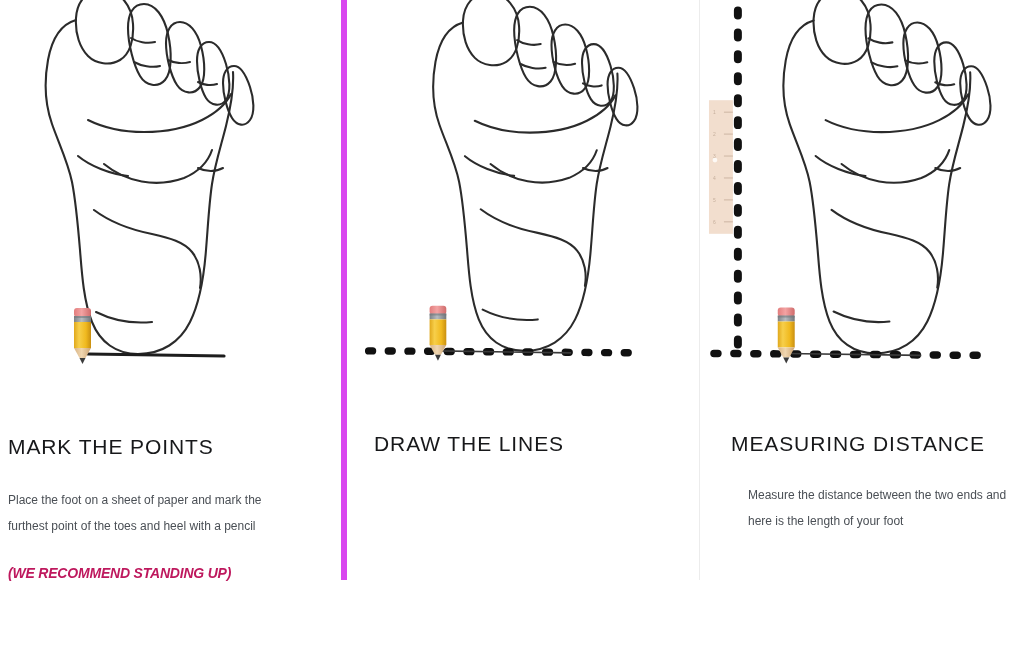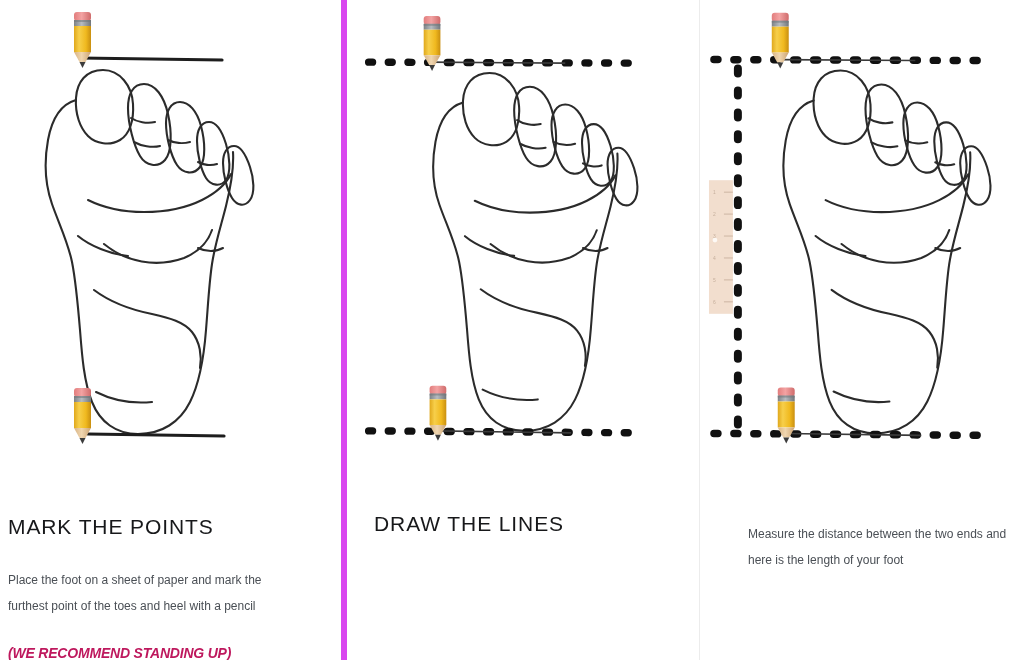--- a/index.html
+++ b/index.html
@@ -13,20 +13,21 @@
     height: 660px;
     font-family: "Liberation Sans", sans-serif;
     color: #3c4043;
     overflow: hidden;
   }
   .board {
     display: flex;
     width: 1024px;
     height: 580px;
     background: #ffffff;
+    align-items: flex-end;
   }
   .step {
     position: relative;
     height: 660px;
     box-sizing: border-box;
     background: #ffffff;
   }
   .step-1 { width: 341px; }
   .step-2 { width: 358px; border-left: 6px solid #d946ef; }
   .step-3 { width: 325px; border-left: 1px solid #ececec; }
@@ -419,18 +420,19 @@
           <rect x="4" y="10" width="17" height="6" fill="url(#pferr3)"></rect>
           <rect x="4" y="10" width="17" height="2" fill="#6f7479" opacity="0.55"></rect>
           <rect x="4" y="16" width="17" height="26" fill="url(#pbody3)"></rect>
           <polygon points="4,42 21,42 15.5,52 9.5,52" fill="url(#pwood3)"></polygon>
           <polygon points="9.5,52 15.5,52 12.5,58" fill="#3c3c3c"></polygon>
         </g>
       </svg>
     </div>
 
     <div class="caption">
+      <h2 class="step-title">MEASURING DISTANCE</h2>
       <p class="step-body">Measure the distance between the two ends and here is the length of your foot</p>
       <p class="step-note"></p>
     </div>
   </section>
 
 </div>
 
 </body></html>

